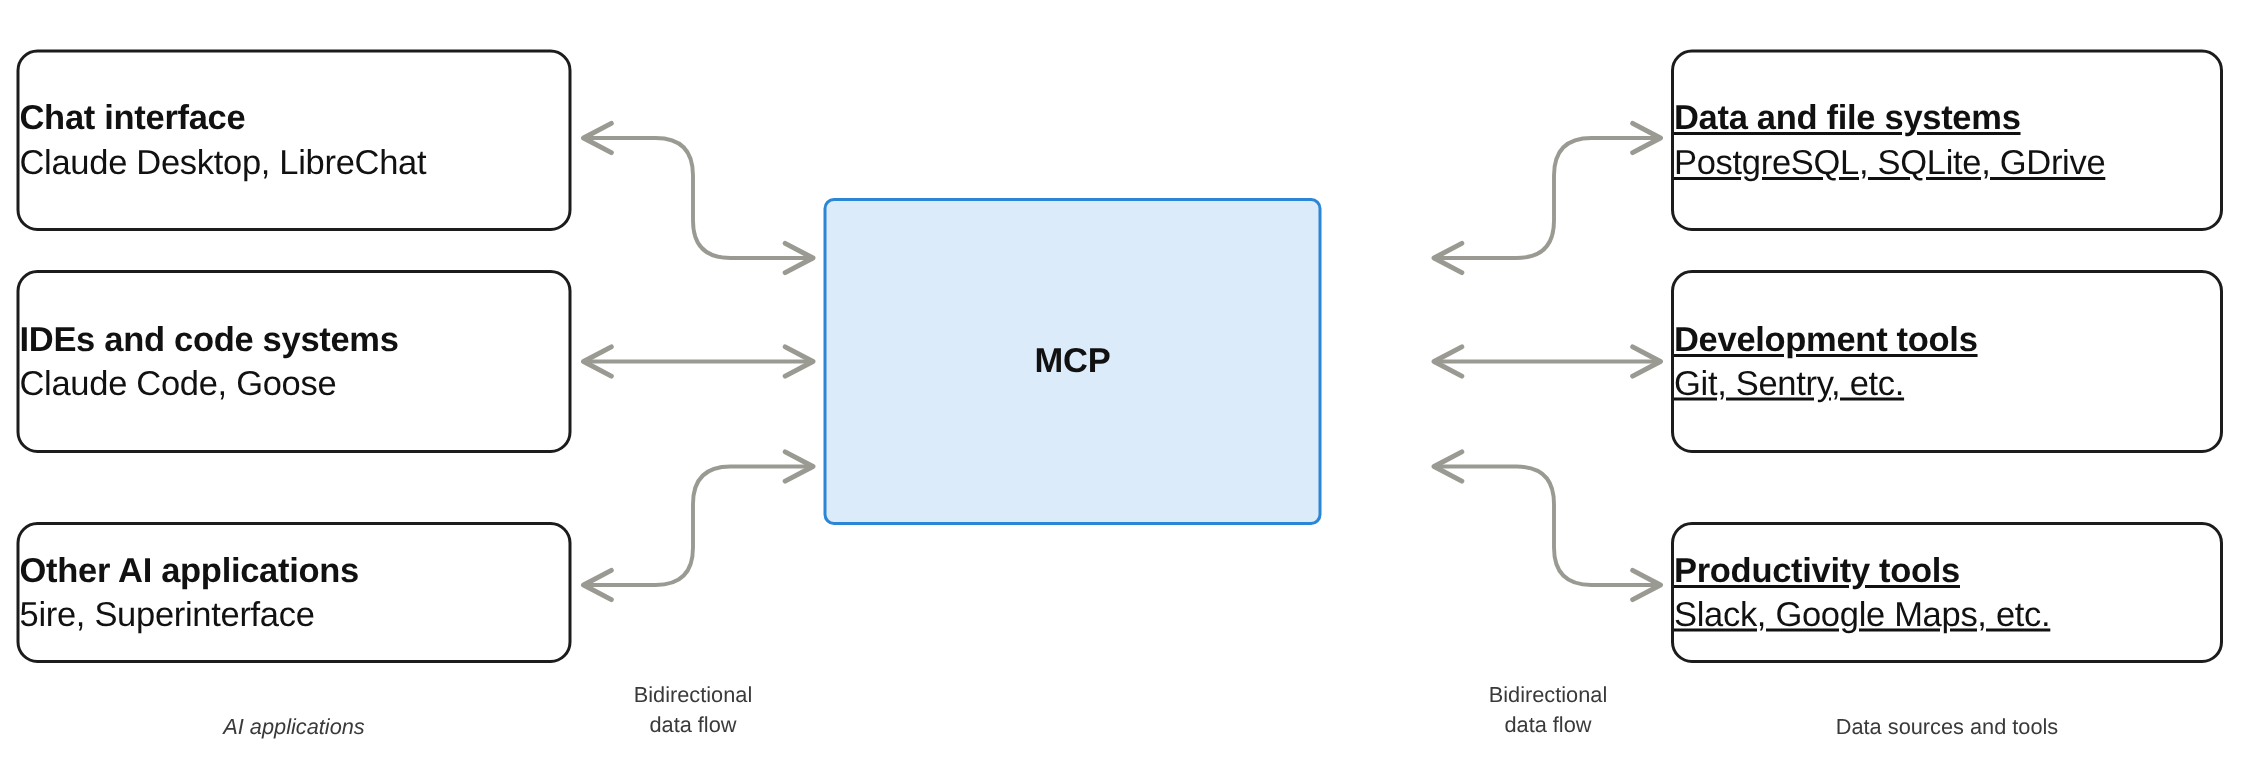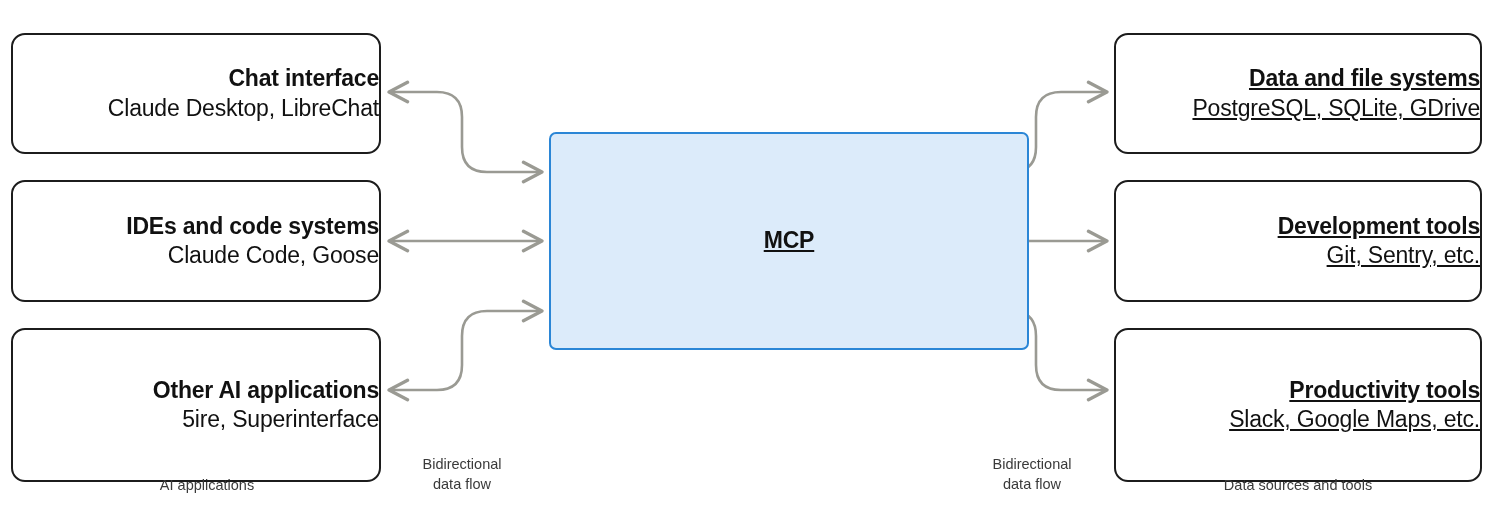--- a/index.html
+++ b/index.html
@@ -27,21 +27,21 @@
     pointer-events: none;
   }
   .node {
     position: absolute;
     box-sizing: border-box;
     background: #ffffff;
     border: 2.2px solid #1c1c1c;
     border-radius: 14px;
     display: flex;
     flex-direction: column;
-    align-items: flex-end;
+    align-items: flex-start;
     justify-content: center;
     text-align: center;
     color: #111111;
   }
   .node .node-title {
     font-size: 23px;
     font-weight: bold;
     line-height: 1.18;
     letter-spacing: -0.2px;
     white-space: nowrap;
@@ -52,39 +52,38 @@
     line-height: 1.18;
     letter-spacing: -0.2px;
     white-space: nowrap;
     margin-top: 2px;
   }
   .node.left  { left: 11px;  width: 370px; }
   .node.right { left: 1114px; width: 368px; text-decoration: underline; }
 
   .node.row1 { top: 33px;  height: 121px; }
   .node.row2 { top: 180px; height: 122px; }
-  .node.row3 { top: 328px; height: 154px; }
+  .node.row3 { top: 348px; height: 94px; }
 
   .center-node {
     position: absolute;
     left: 549px;
     top: 132px;
-    width: 480px;
+    width: 332px;
     height: 218px;
     box-sizing: border-box;
     background: #dcebfa;
     border: 2.2px solid #2b86d6;
     border-radius: 7px;
     display: flex;
     flex-direction: column;
     align-items: center;
     justify-content: center;
     text-align: center;
     color: #111111;
-    text-decoration: underline;
   }
   .center-node .center-title {
     font-size: 23px;
     font-weight: bold;
     line-height: 1.2;
     letter-spacing: -0.2px;
   }
   .center-node .center-sub {
     font-size: 23px;
     font-weight: normal;
@@ -107,21 +106,21 @@
   .flow-label.right-flow { left: 968px;  top: 412px; width: 128px; }
 
   .group-caption {
     position: absolute;
     font-size: 14.5px;
     color: #3a3a3a;
     text-align: center;
     white-space: nowrap;
     font-weight: normal;
   }
-  .group-caption.ai-caption    { left: 22px;   top: 477px; width: 370px; }
+  .group-caption.ai-caption    { left: 11px;   top: 477px; width: 370px; font-style: italic; }
   .group-caption.tools-caption { left: 1114px; top: 477px; width: 368px; }
 </style>
 </head>
 <body>
 
 <div id="diagram">
 
   <svg class="connector-layer" viewBox="0 0 1504 511" width="1504" height="511" aria-hidden="true">
     <defs>
       <marker id="arrowEnd" viewBox="0 0 12 12" refX="10.5" refY="6" markerWidth="9" markerHeight="9" orient="auto-start-reverse">

